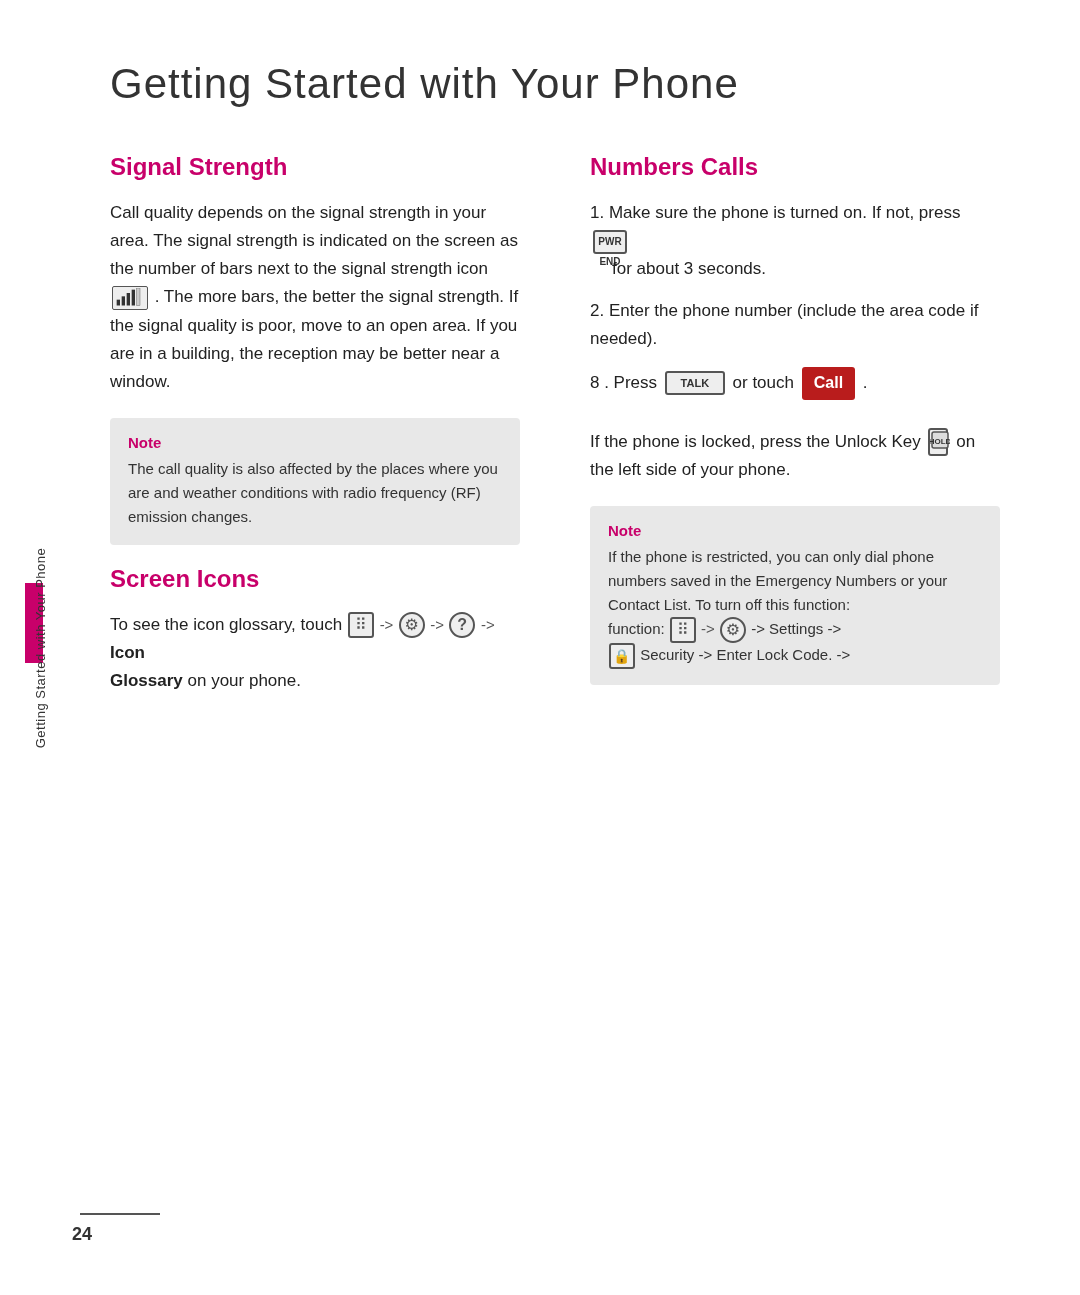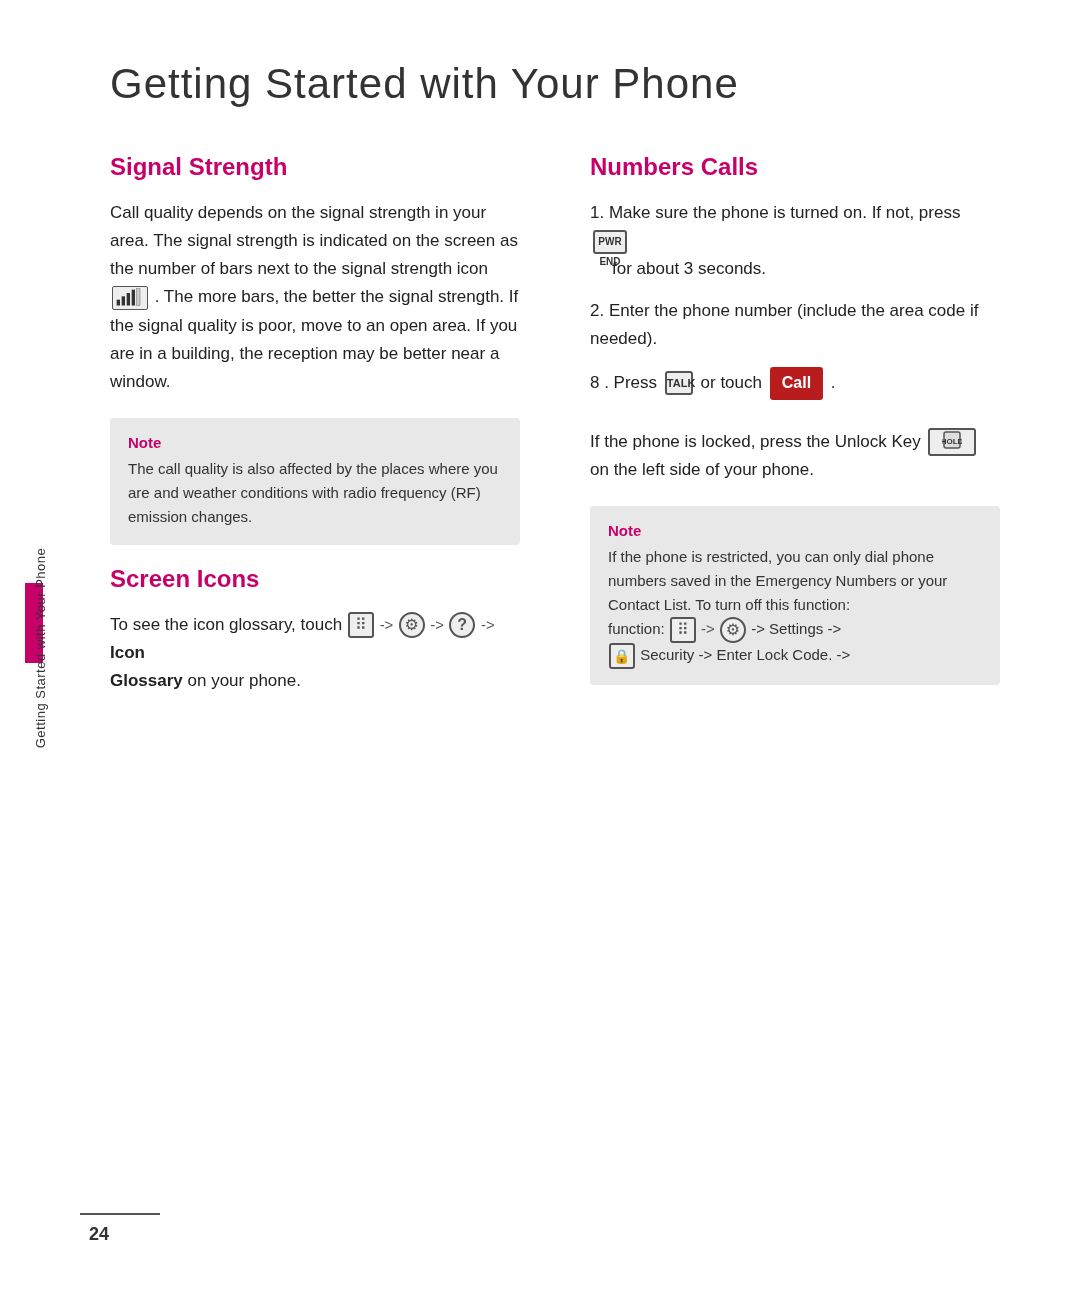--- a/index.html
+++ b/index.html
@@ -54,21 +54,21 @@
       left: 80px;
       width: 80px;
       height: 2px;
       background: #555;
     }
 
     
     .page-number {
       position: absolute;
       bottom: 50px;
-      left: 89px;
+      left: 72px;
       font-size: 18px;
       color: #333;
       font-weight: bold;
     }
 
     
     .main-title {
       font-size: 42px;
       font-weight: 300;
       color: #333;
@@ -218,21 +218,21 @@
       font-weight: bold;
       color: #333;
       text-align: center;
       line-height: 20px;
       background: #eee;
     }
 
     
     .talk-icon {
       display: inline-block;
-      width: 28px;
+      width: 60px;
       height: 24px;
       vertical-align: middle;
       border: 2px solid #555;
       border-radius: 3px;
       margin: 0 3px;
       font-size: 11px;
       font-weight: bold;
       color: #333;
       text-align: center;
       line-height: 20px;
@@ -248,30 +248,30 @@
       font-weight: bold;
       padding: 3px 12px;
       border-radius: 3px;
       vertical-align: middle;
       margin: 0 3px;
     }
 
     
     .hold-icon {
       display: inline-block;
-      width: 48px;
+      width: 20px;
       height: 28px;
       vertical-align: middle;
       border: 2px solid #555;
       border-radius: 3px;
       margin: 0 3px;
       font-size: 10px;
       font-weight: bold;
       color: #333;
-      text-align: center;
+      text-align: right;
       line-height: 24px;
       background: #eee;
     }
 
     
     .security-icon {
       display: inline-block;
       width: 26px;
       height: 26px;
       vertical-align: middle;

